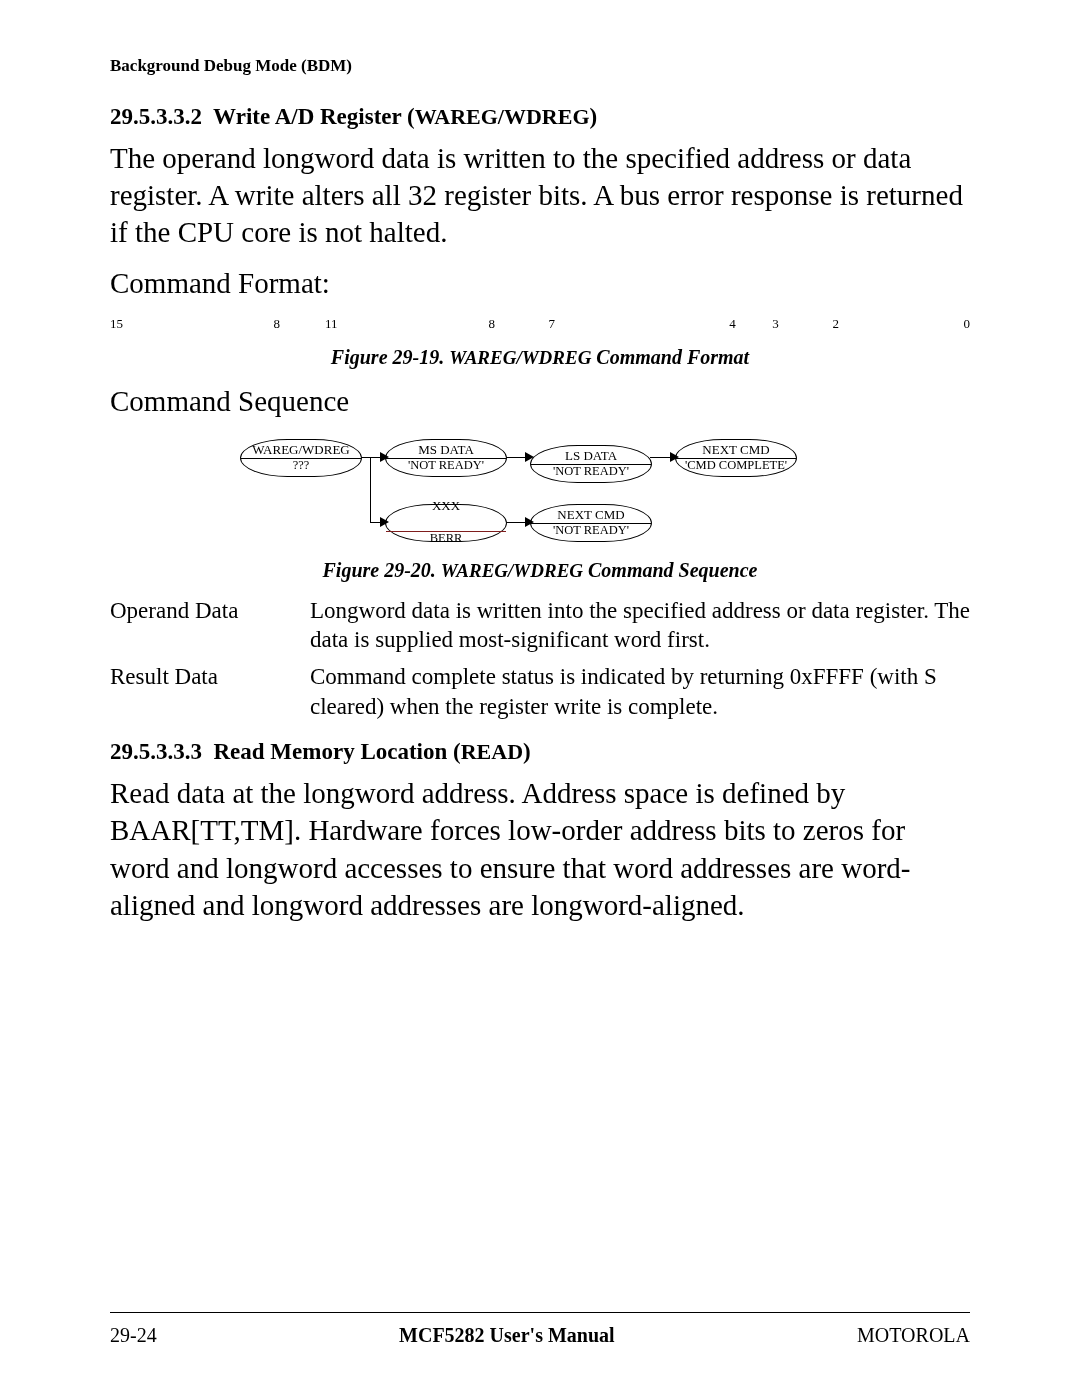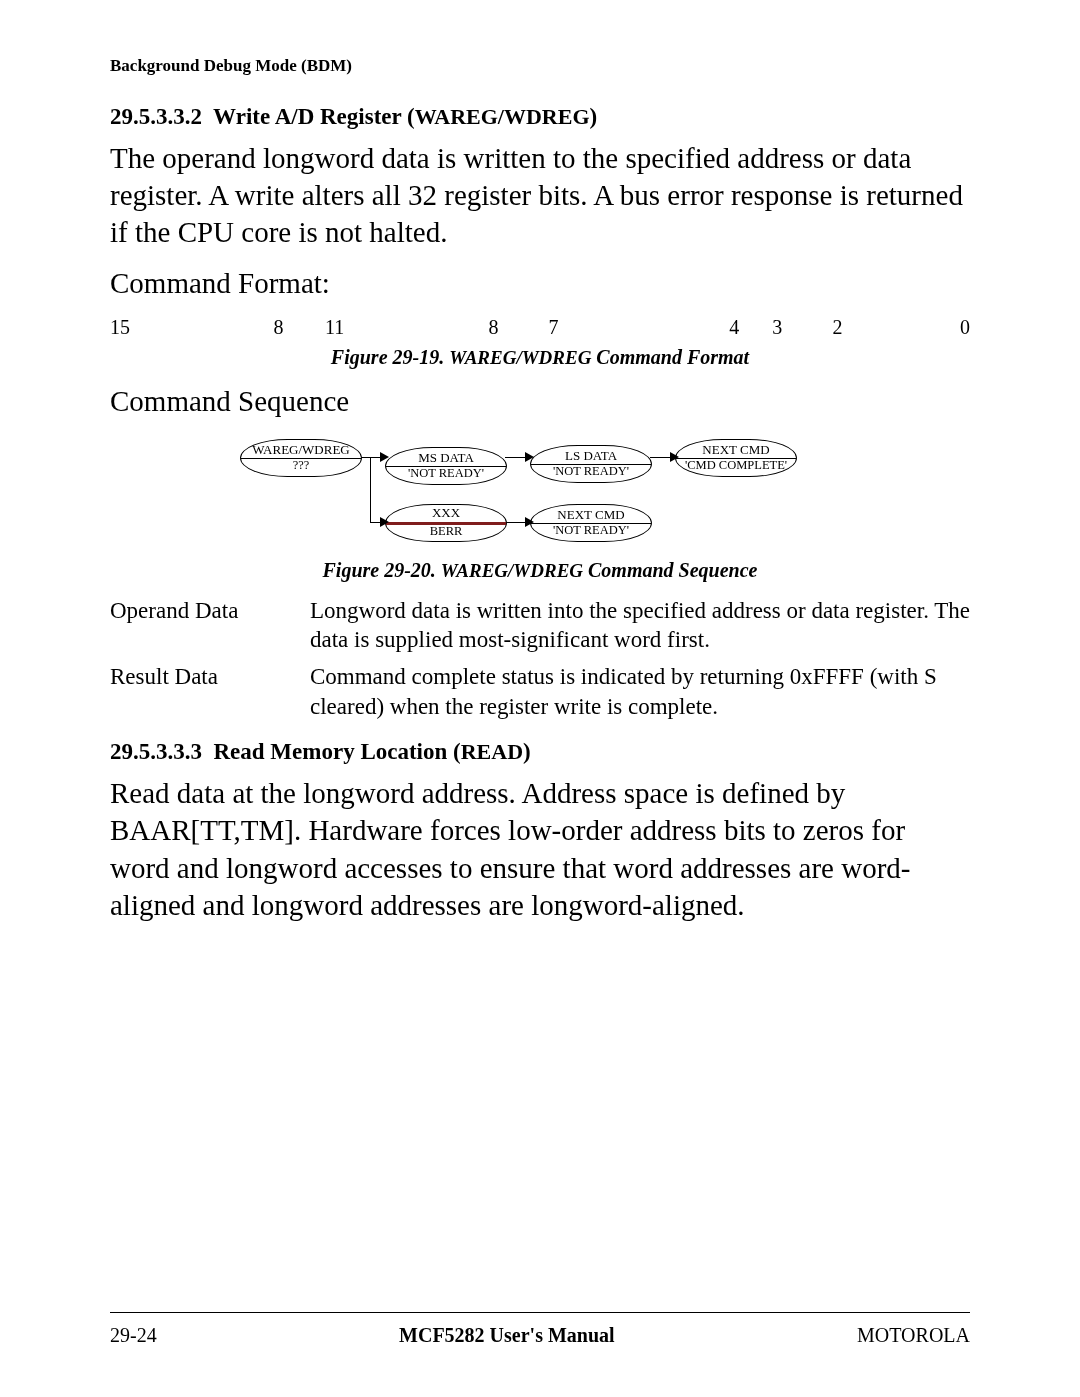--- a/index.html
+++ b/index.html
@@ -36,21 +36,21 @@
   .body-text {
     font-size: 29px;
     line-height: 1.28;
     margin: 0 0 14px 0;
   }
   
   .bit-wrap { width: 100%; margin-top: 6px; }
   .bit-labels {
     position: relative;
     height: 20px;
-    font-size: 20px;
+    font-size: 13px;
   }
   .bit-labels span { position: absolute; top: 0; }
   .bit-table {
     border-collapse: collapse;
     width: 100%;
     table-layout: fixed;
     font-size: 19px;
   }
   .bit-table td {
     border: 1px solid #000;
@@ -175,35 +175,35 @@
   </div>
 
   <p class="body-text" style="margin-bottom:0">Command Sequence</p>
 
   <div class="seq-diagram">
 
     <div class="bubble" style="left:0;top:0">
       <div class="top" style="border-bottom:1px solid #000;padding-bottom:1px">WAREG/WDREG</div>
       <div class="bot">???</div>
     </div>
-    <div class="bubble" style="left:145px;top:8px">
+    <div class="bubble" style="left:145px;top:0">
       <div class="top" style="border-bottom:1px solid #000;padding-bottom:1px">MS DATA</div>
       <div class="bot">'NOT READY'</div>
     </div>
     <div class="bubble" style="left:290px;top:6px">
       <div class="top" style="border-bottom:1px solid #000;padding-bottom:1px">LS DATA</div>
       <div class="bot">'NOT READY'</div>
     </div>
     <div class="bubble" style="left:435px;top:0">
       <div class="top" style="border-bottom:1px solid #000;padding-bottom:1px">NEXT CMD</div>
       <div class="bot">'CMD COMPLETE'</div>
     </div>
 
     <div class="bubble" style="left:145px;top:65px">
-      <div class="top" style="border-bottom:3px solid #7f1d1d;padding-bottom:2px">XXX</div>
+      <div class="top" style="border-bottom:1px solid #7f1d1d;padding-bottom:18px">XXX</div>
       <div class="bot">BERR</div>
     </div>
     <div class="bubble" style="left:290px;top:65px">
       <div class="top" style="border-bottom:1px solid #000;padding-bottom:1px">NEXT CMD</div>
       <div class="bot">'NOT READY'</div>
     </div>
 
     <div class="arrow-line" style="left:120px;top:18px;width:25px"></div>
     <div class="arrow-head" style="left:140px;top:13px"></div>
     <div class="arrow-line" style="left:265px;top:18px;width:25px"></div>

